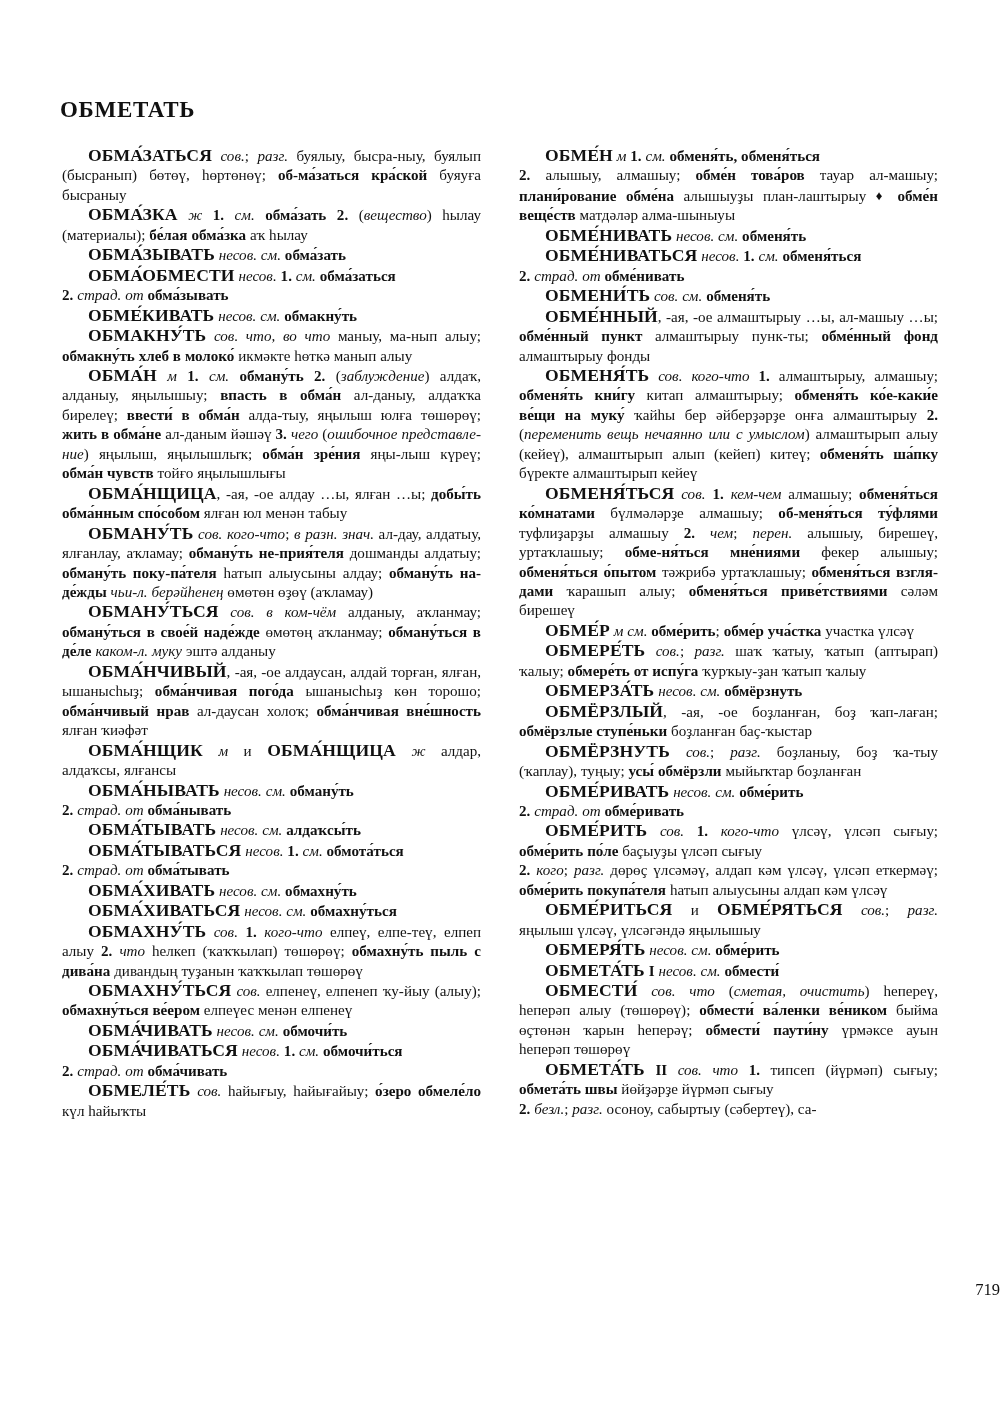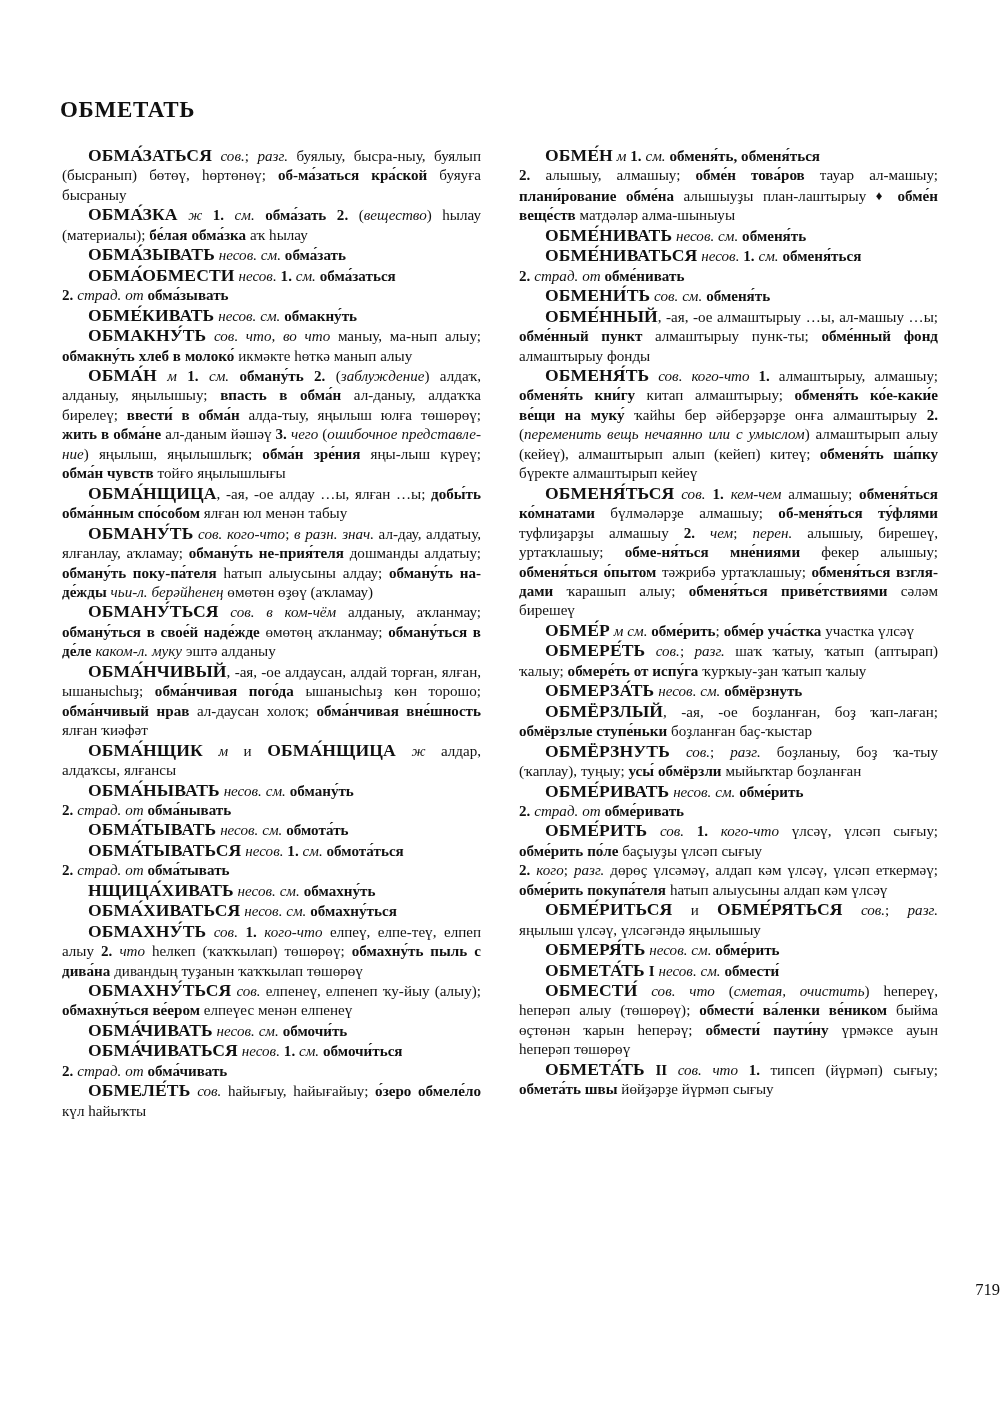--- a/index.html
+++ b/index.html
@@ -122,24 +122,24 @@
         <p class="entry"><span class="hw">ОБМЕ́КИВАТЬ</span> <span class="it">несов. см.</span> <span class="bd">обмакну́ть</span></p>
         <p class="entry"><span class="hw">ОБМАКНУ́ТЬ</span> <span class="it">сов. что, во что</span> маныу, ма-нып алыу; <span class="bd">обмакну́ть хлеб в молоко́</span> икмәкте һөткә манып алыу</p>
         <p class="entry"><span class="hw">ОБМА́Н</span> <span class="it">м</span> <span class="num">1.</span> <span class="it">см.</span> <span class="bd">обману́ть</span> <span class="num">2.</span> (<span class="it">заблуждение</span>) алдаҡ, алданыу, яңылышыу; <span class="bd">впасть в обма́н</span> ал-даныу, алдаҡҡа бирелеү; <span class="bd">ввести́ в обма́н</span> алда-тыу, яңылыш юлға төшөрөү; <span class="bd">жить в обма́не</span> ал-даным йәшәү <span class="num">3.</span> <span class="it">чего</span> (<span class="it">ошибочное представле-ние</span>) яңылыш, яңылышлыҡ; <span class="bd">обма́н зре́ния</span> яңы-лыш күреү; <span class="bd">обма́н чувств</span> тойғо яңылышлығы</p>
         <p class="entry"><span class="hw">ОБМА́НЩИЦА</span>, -ая, -ое алдау …ы, ялған …ы; <span class="bd">добы́ть обма́нным спо́собом</span> ялған юл менән табыу</p>
         <p class="entry"><span class="hw">ОБМАНУ́ТЬ</span> <span class="it">сов. кого-что</span>; <span class="it">в разн. знач.</span> ал-дау, алдатыу, ялғанлау, аҡламау; <span class="bd">обману́ть не-прия́теля</span> дошманды алдатыу; <span class="bd">обману́ть поку-па́теля</span> һатып алыусыны алдау; <span class="bd">обману́ть на-де́жды</span> <span class="it">чьи-л. берәйһенең</span> өмөтөн өҙөү (аҡламау)</p>
         <p class="entry"><span class="hw">ОБМАНУ́ТЬСЯ</span> <span class="it">сов. в ком-чём</span> алданыу, аҡланмау; <span class="bd">обману́ться в свое́й наде́жде</span> өмөтөң аҡланмау; <span class="bd">обману́ться в де́ле</span> <span class="it">каком-л. муку</span> эштә алданыу</p>
         <p class="entry"><span class="hw">ОБМА́НЧИВЫЙ</span>, -ая, -ое алдаусан, алдай торған, ялған, ышанысһыҙ; <span class="bd">обма́нчивая пого́да</span> ышанысһыҙ көн торошо; <span class="bd">обма́нчивый нрав</span> ал-даусан холоҡ; <span class="bd">обма́нчивая вне́шность</span> ялған ҡиәфәт</p>
         <p class="entry"><span class="hw">ОБМА́НЩИК</span> <span class="it">м</span> и <span class="hw">ОБМА́НЩИЦА</span> <span class="it">ж</span> алдар, алдаҡсы, ялғансы</p>
         <p class="entry"><span class="hw">ОБМА́НЫВАТЬ</span> <span class="it">несов. см.</span> <span class="bd">обману́ть</span></p>
         <p class="entry cont"><span class="num">2.</span> <span class="it">страд. от</span> <span class="bd">обма́нывать</span></p>
-        <p class="entry"><span class="hw">ОБМА́ТЫВАТЬ</span> <span class="it">несов. см.</span> <span class="bd">обмота́ть</span></p>
+        <p class="entry"><span class="hw">ОБМА́ТЫВАТЬ</span> <span class="it">несов. см.</span> <span class="bd">алдаҡсы́ть</span></p>
         <p class="entry"><span class="hw">ОБМА́ТЫВАТЬСЯ</span> <span class="it">несов.</span> <span class="num">1.</span> <span class="it">см.</span> <span class="bd">обмота́ться</span></p>
         <p class="entry cont"><span class="num">2.</span> <span class="it">страд. от</span> <span class="bd">обма́тывать</span></p>
-        <p class="entry"><span class="hw">НЩИЦА́ХИВАТЬ</span> <span class="it">несов. см.</span> <span class="bd">обмахну́ть</span></p>
+        <p class="entry"><span class="hw">ОБМА́ХИВАТЬ</span> <span class="it">несов. см.</span> <span class="bd">обмахну́ть</span></p>
         <p class="entry"><span class="hw">ОБМА́ХИВАТЬСЯ</span> <span class="it">несов. см.</span> <span class="bd">обмахну́ться</span></p>
         <p class="entry"><span class="hw">ОБМАХНУ́ТЬ</span> <span class="it">сов.</span> <span class="num">1.</span> <span class="it">кого-что</span> елпеү, елпе-теү, елпеп алыу <span class="num">2.</span> <span class="it">что</span> һелкеп (ҡаҡҡылап) төшөрөү; <span class="bd">обмахну́ть пыль с дива́на</span> дивандың туҙанын ҡаҡҡылап төшөрөү</p>
         <p class="entry"><span class="hw">ОБМАХНУ́ТЬСЯ</span> <span class="it">сов.</span> елпенеү, елпенеп ҡу-йыу (алыу); <span class="bd">обмахну́ться ве́ером</span> елпеүес менән елпенеү</p>
         <p class="entry"><span class="hw">ОБМА́ЧИВАТЬ</span> <span class="it">несов. см.</span> <span class="bd">обмочи́ть</span></p>
         <p class="entry"><span class="hw">ОБМА́ЧИВАТЬСЯ</span> <span class="it">несов.</span> <span class="num">1.</span> <span class="it">см.</span> <span class="bd">обмочи́ться</span></p>
         <p class="entry cont"><span class="num">2.</span> <span class="it">страд. от</span> <span class="bd">обма́чивать</span></p>
         <p class="entry"><span class="hw">ОБМЕЛЕ́ТЬ</span> <span class="it">сов.</span> һайығыу, һайығайыу; <span class="bd">о́зеро обмеле́ло</span> күл һайыҡты</p>
       </div>
     <div class="col" id="col-right">
         <p class="entry"><span class="hw">ОБМЕ́Н</span> <span class="it">м</span> <span class="num">1.</span> <span class="it">см.</span> <span class="bd">обменя́ть, обменя́ться</span></p>
@@ -158,18 +158,19 @@
         <p class="entry"><span class="hw">ОБМЁРЗНУТЬ</span> <span class="it">сов.</span>; <span class="it">разг.</span> боҙланыу, боҙ ҡа-тыу (ҡаплау), туңыу; <span class="bd">усы́ обмёрзли</span> мыйыҡтар боҙланған</p>
         <p class="entry"><span class="hw">ОБМЕ́РИВАТЬ</span> <span class="it">несов. см.</span> <span class="bd">обме́рить</span></p>
         <p class="entry cont"><span class="num">2.</span> <span class="it">страд. от</span> <span class="bd">обме́ривать</span></p>
         <p class="entry"><span class="hw">ОБМЕ́РИТЬ</span> <span class="it">сов.</span> <span class="num">1.</span> <span class="it">кого-что</span> үлсәү, үлсәп сығыу; <span class="bd">обме́рить по́ле</span> баҫыуҙы үлсәп сығыу</p>
         <p class="entry cont"><span class="num">2.</span> <span class="it">кого</span>; <span class="it">разг.</span> дөрөҫ үлсәмәү, алдап кәм үлсәү, үлсәп еткермәү; <span class="bd">обме́рить покупа́теля</span> һатып алыусыны алдап кәм үлсәү</p>
         <p class="entry"><span class="hw">ОБМЕ́РИТЬСЯ</span> и <span class="hw">ОБМЕ́РЯТЬСЯ</span> <span class="it">сов.</span>; <span class="it">разг.</span> яңылыш үлсәү, үлсәгәндә яңылышыу</p>
         <p class="entry"><span class="hw">ОБМЕРЯ́ТЬ</span> <span class="it">несов. см.</span> <span class="bd">обме́рить</span></p>
         <p class="entry"><span class="hw">ОБМЕТА́ТЬ</span> <span class="rom">I</span> <span class="it">несов. см.</span> <span class="bd">обмести́</span></p>
         <p class="entry"><span class="hw">ОБМЕСТИ́</span> <span class="it">сов. что</span> (<span class="it">сметая, очистить</span>) һепереү, һеперәп алыу (төшөрөү); <span class="bd">обмести́ ва́ленки ве́ником</span> быйма өҫтөнән ҡарын һеперәү; <span class="bd">обмести́ паути́ну</span> үрмәксе ауын һеперәп төшөрөү</p>
         <p class="entry"><span class="hw">ОБМЕТА́ТЬ</span> <span class="rom">II</span> <span class="it">сов. что</span> <span class="num">1.</span> типсеп (йүрмәп) сығыу; <span class="bd">обмета́ть швы</span> йөйҙәрҙе йүрмәп сығыу</p>
+        <p class="entry cont"><span class="num">2.</span> <span class="it">безл.</span>; <span class="it">разг.</span> осоноу, сабыртыу (сәбертеү), са-</p>
       </div>
   </div>
 
   <div class="folio">719</div>
 
 </div>
 
 </body></html>

